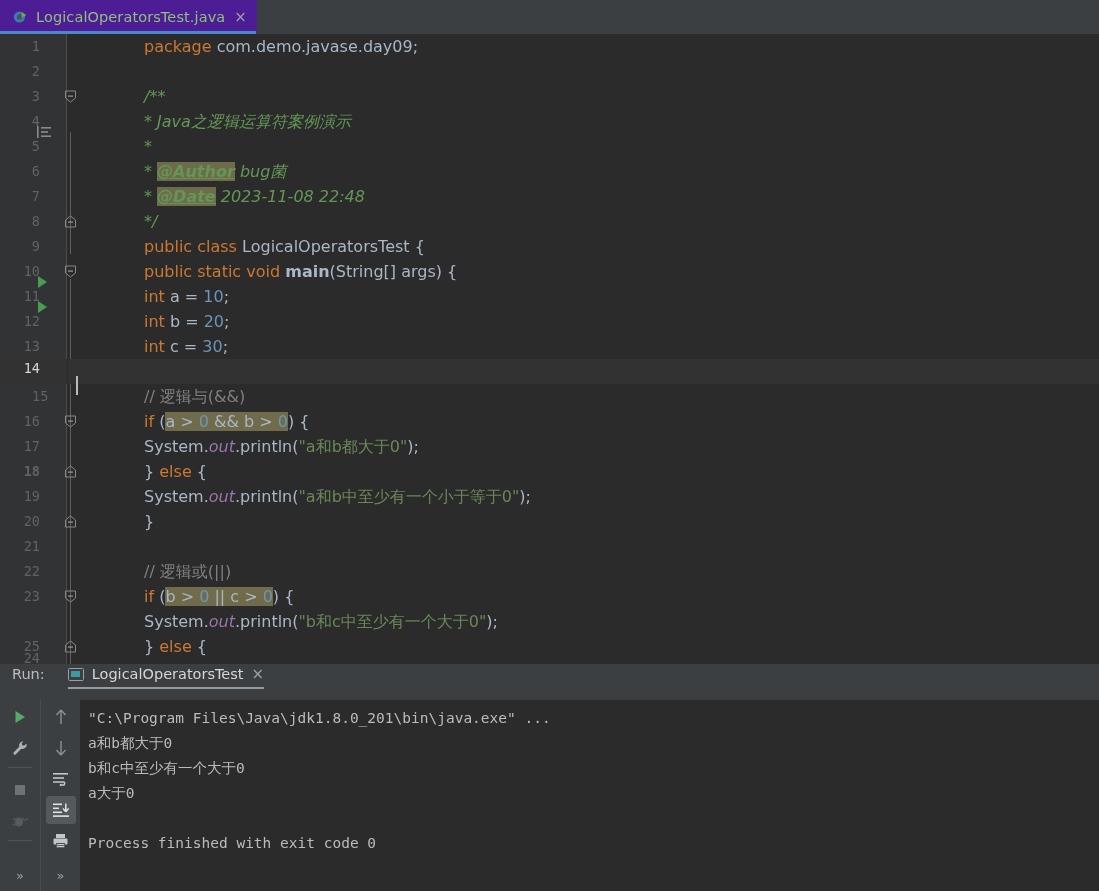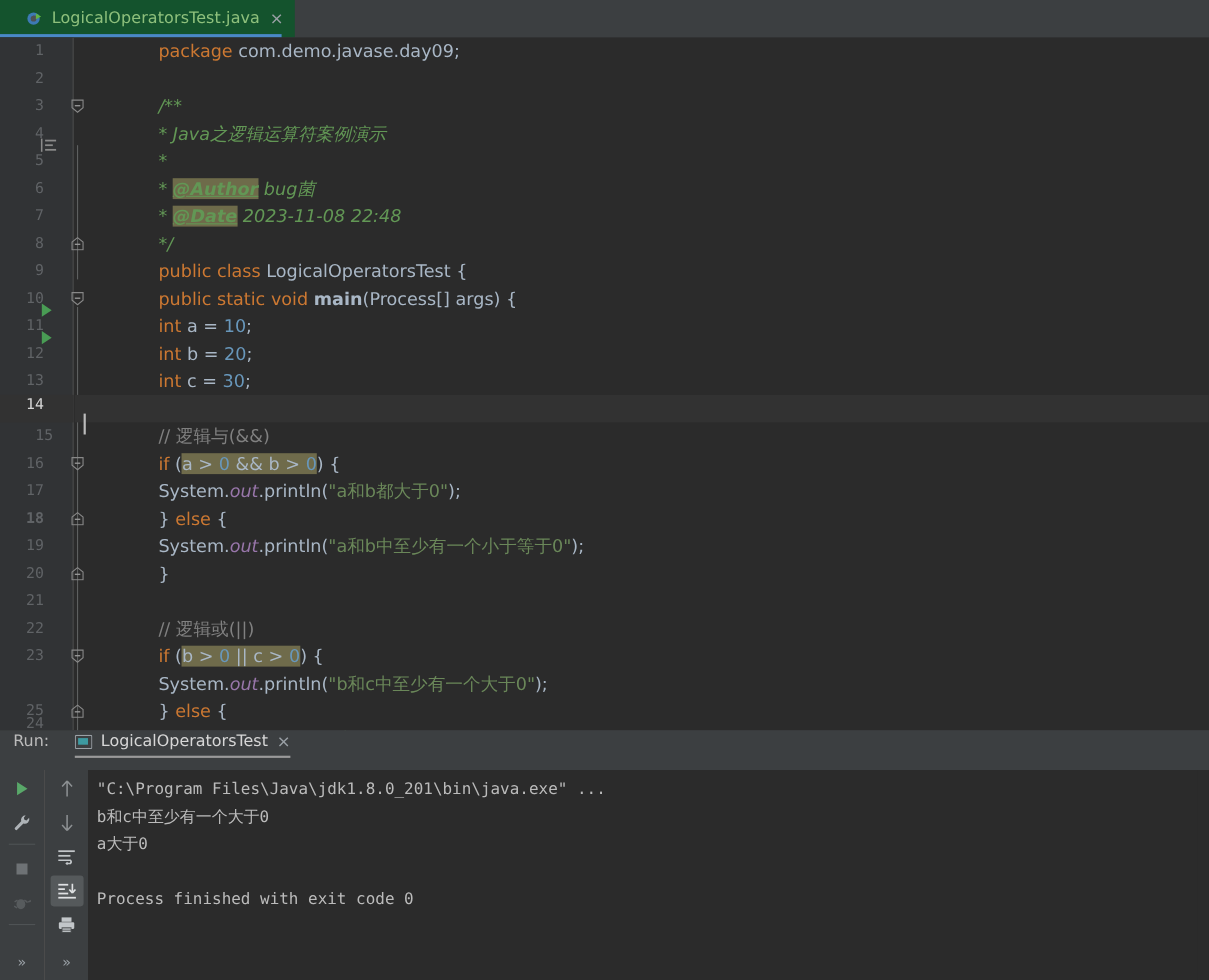--- a/index.html
+++ b/index.html
@@ -11,23 +11,23 @@
   }
   #app { position: relative; width: 1099px; height: 891px; background: #3c3f41; }
 
   
   .tabbar {
     position: absolute; left: 0; top: 0; width: 1099px; height: 34px;
     background: #3c3f41;
   }
   .tab {
     position: absolute; left: 0; top: 0; height: 34px;
-    padding: 0 10px 0 24px;
+    padding: 0 10px 0 13px;
     display: flex; align-items: center; gap: 7px;
-    background: #14532d;
+    background: #4c1d95;
     justify-content: space-between;
   }
   .tab-underline {
     position: absolute; left: 0; bottom: 0; width: 256px; height: 3px;
     background: #4a88c7;
   }
   .tab-icon { width: 16px; height: 16px; position: relative; flex: 0 0 16px; }
   .tab-label { font-size: 14.5px; color: #8ec07c; white-space: nowrap; letter-spacing: .1px; }
   .tab-close { font-size: 15px; color: #9aa0a6; line-height: 1; margin-left: 2px; }
 
@@ -240,21 +240,21 @@
         <div class="row">
           <div class="code"><span class="doc"> * <span class="doctag">@Date</span> 2023-11-08 22:48</span></div>
         </div>
         <div class="row">
           <div class="code"><span class="doc"> */</span></div>
         </div>
         <div class="row">
           <div class="code"><span class="kw">public</span> <span class="kw">class</span> <span class="ident">LogicalOperatorsTest</span> {</div>
         </div>
         <div class="row">
-          <div class="code">    <span class="kw">public</span> <span class="kw">static</span> <span class="kw">void</span> <span class="mainm">main</span>(<span class="ident">Process</span>[] <span class="ident">args</span>) {</div>
+          <div class="code">    <span class="kw">public</span> <span class="kw">static</span> <span class="kw">void</span> <span class="mainm">main</span>(<span class="ident">String</span>[] <span class="ident">args</span>) {</div>
         </div>
         <div class="row">
           <div class="code">        <span class="kw">int</span> <span class="ident">a</span> = <span class="num">10</span>;</div>
         </div>
         <div class="row">
           <div class="code">        <span class="kw">int</span> <span class="ident">b</span> = <span class="num">20</span>;</div>
         </div>
         <div class="row">
           <div class="code">        <span class="kw">int</span> <span class="ident">c</span> = <span class="num">30</span>;</div>
         </div>
@@ -433,20 +433,21 @@
           <rect x="4.8" y="11" width="7.4" height="1.2" fill="#c2c6c9"></rect>
           <rect x="4.8" y="13" width="7.4" height="1.2" fill="#c2c6c9"></rect>
         </svg>
       </div>
       <div class="tb-more">»</div>
     </div>
 
     <div class="console">
       <div class="cline"><span class="cmd">"C:\Program Files\Java\jdk1.8.0_201\bin\java.exe" ...</span></div>
       <div id="console-out">
+          <div class="cline">a和b都大于0</div>
           <div class="cline">b和c中至少有一个大于0</div>
           <div class="cline">a大于0</div>
           <div class="cline">&nbsp;</div>
           <div class="cline">Process finished with exit code 0</div>
         </div>
       <div class="console-scroll"></div>
     </div>
   </div>
 </div>
 

